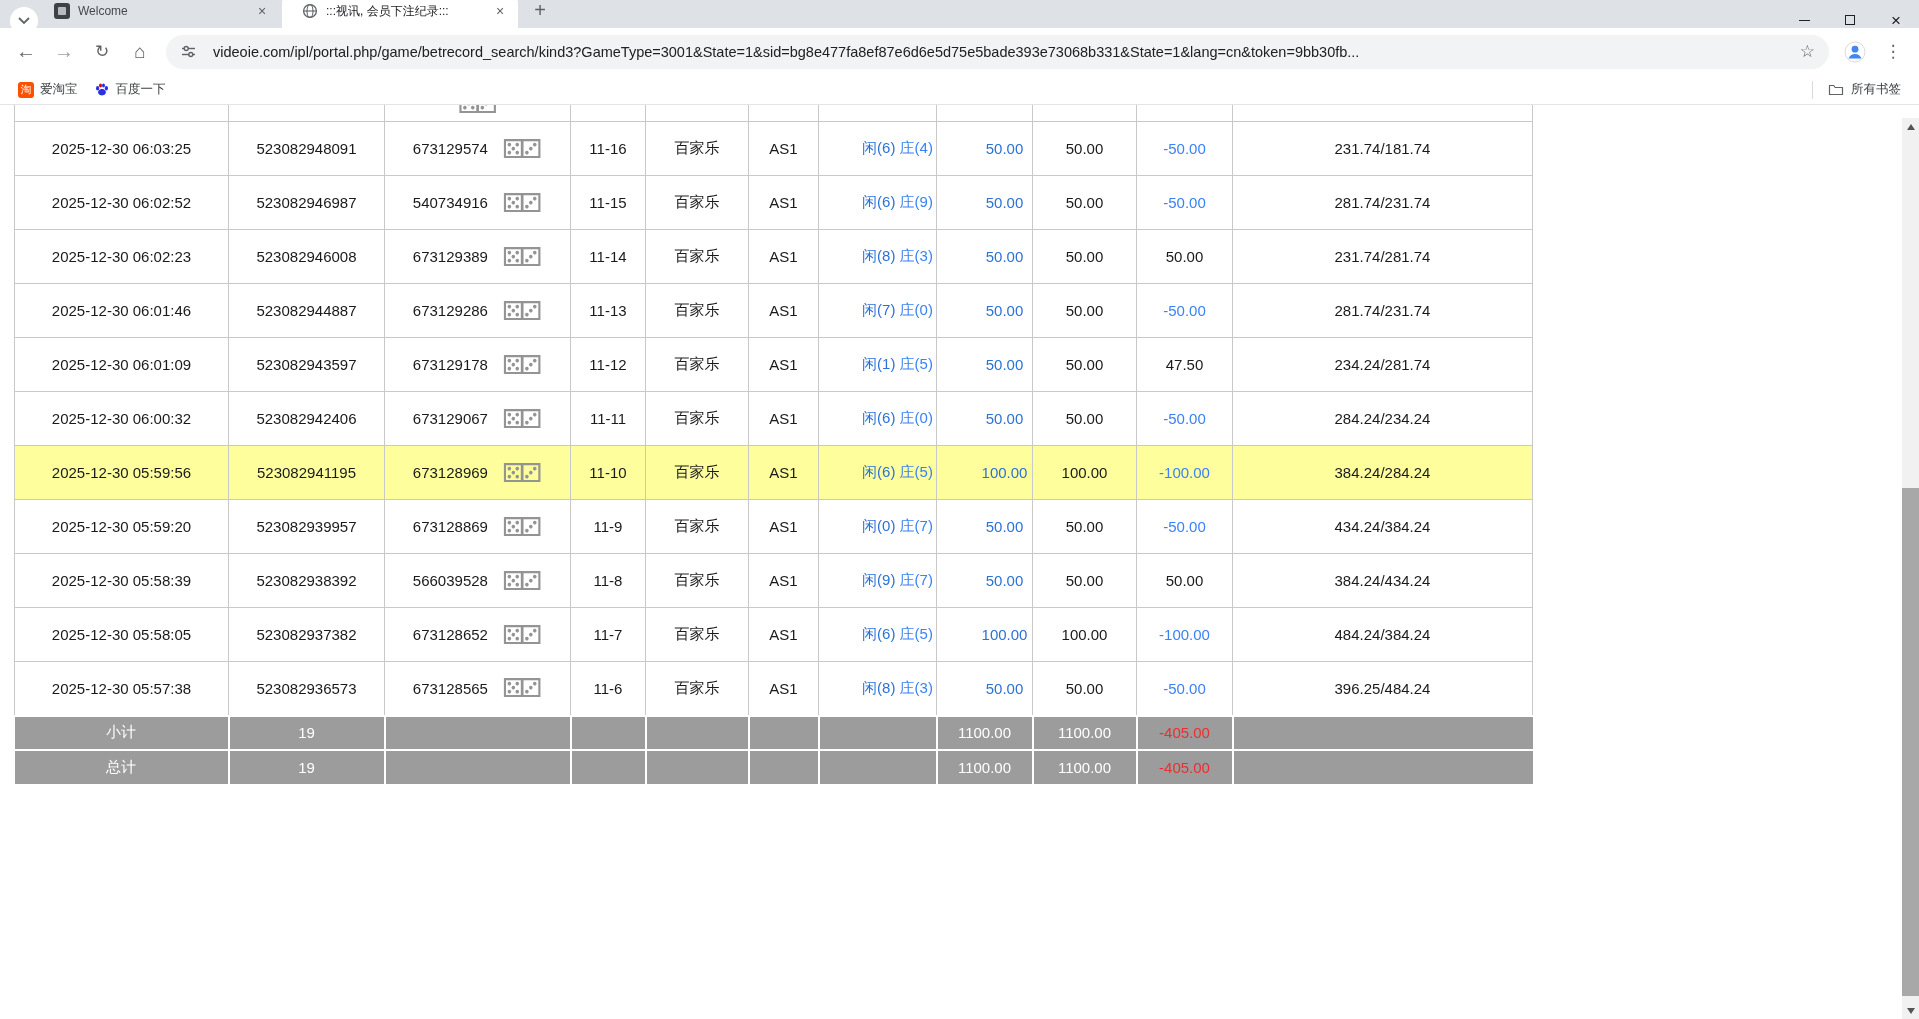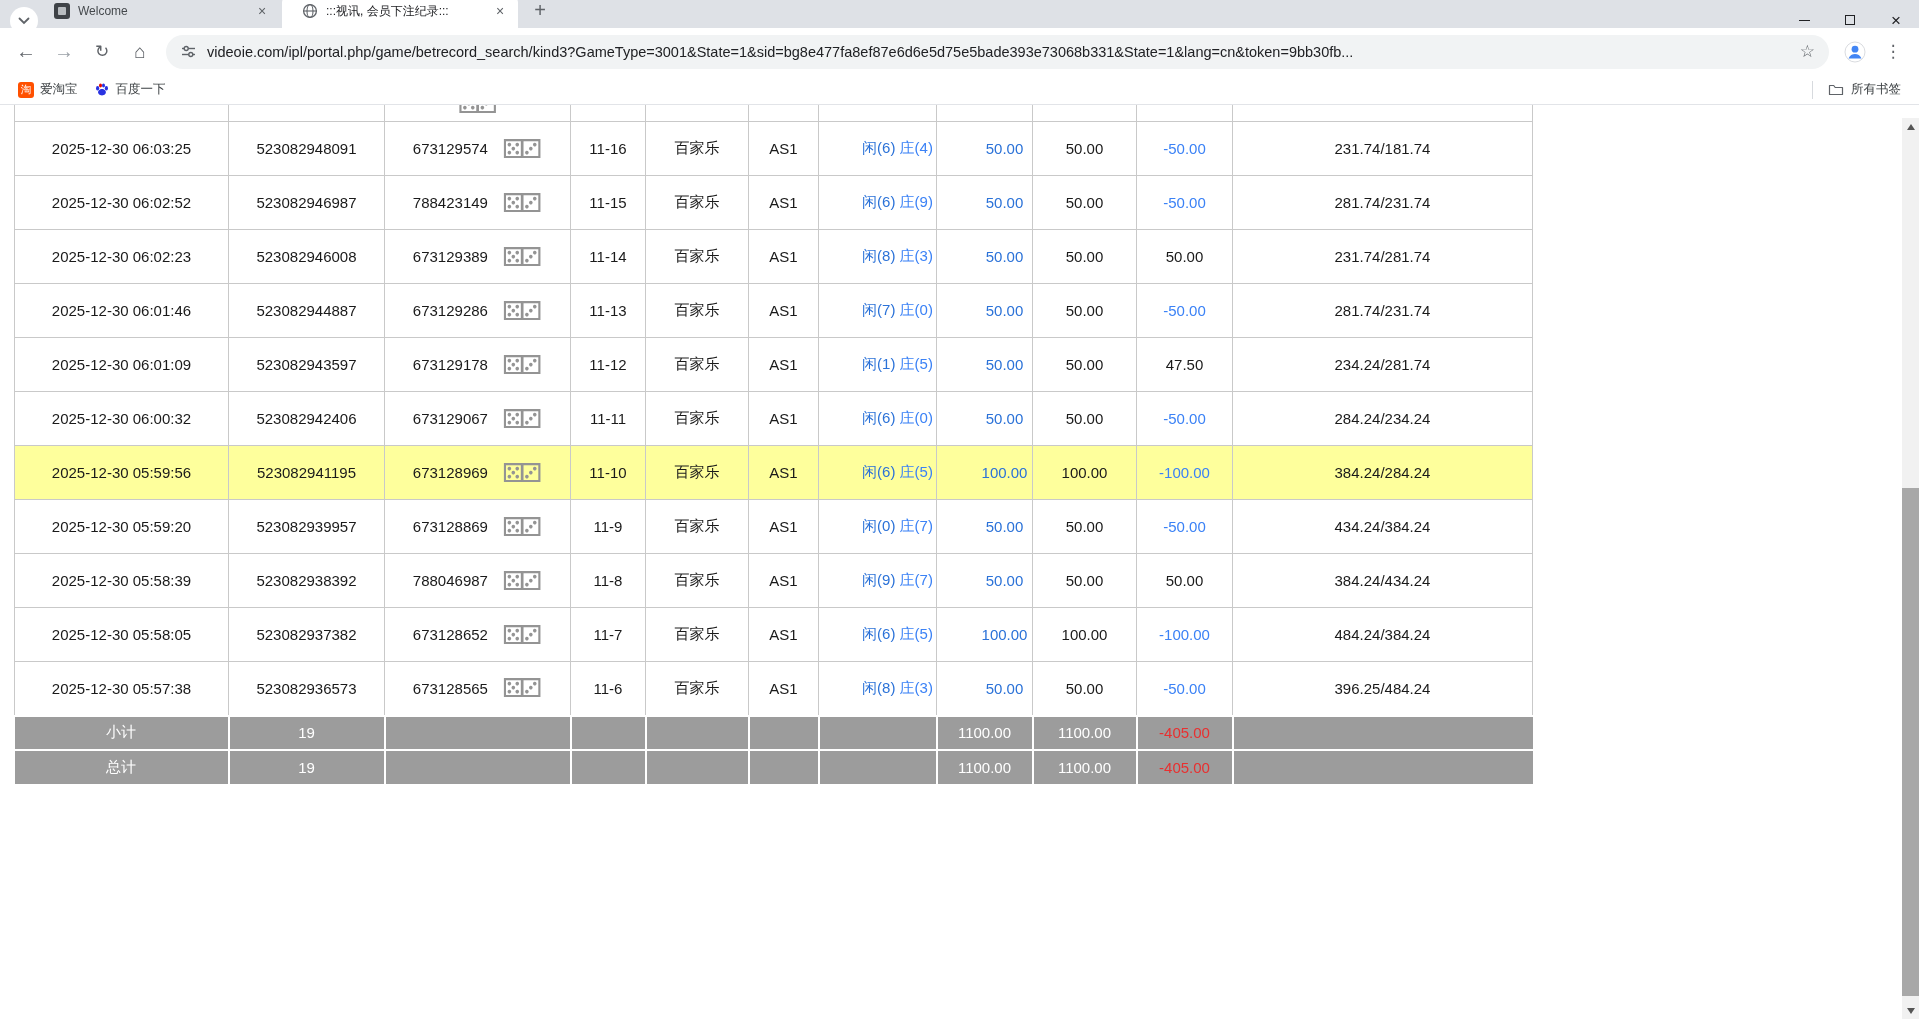--- a/index.html
+++ b/index.html
@@ -53,21 +53,21 @@
   .navbar { height: 47px; background: #fff; display: flex; align-items: center; padding: 0 8px; gap: 2px; }
   .nav-icon {
     width: 36px; height: 36px; border-radius: 50%; display: flex; align-items: center;
     justify-content: center; font-size: 20px; color: #5f6368; cursor: pointer; flex: 0 0 36px;
   }
   .nav-icon.fwd { color: #9aa0a6; }
   .nav-icon.reload { font-size: 17px; }
   .nav-icon.home { font-size: 19px; }
   .addressbar {
     flex: 1; height: 34px; margin: 0 6px; background: #f1f3f4; border-radius: 17px;
-    display: flex; align-items: center; padding: 0 14px; gap: 10px; cursor: text;
+    display: flex; align-items: center; padding: 0 14px; gap: 16px; cursor: text;
   }
   .siteinfo { display: flex; flex: 0 0 17px; }
   .url {
     flex: 1; font-size: 14.5px; color: #202124; white-space: nowrap; overflow: hidden;
   }
   .star { font-size: 17px; color: #5f6368; cursor: pointer; }
   .nav-icon.menu { font-size: 17px; }
 
   .bookmarksbar {
     height: 30px; background: #fff; border-bottom: 1px solid #e2e4e8;
@@ -272,21 +272,21 @@
           <td><span class="blue">50.00</span></td>
           <td><span>50.00</span></td>
           <td><span class="red">-50.00</span></td>
           <td><span>231.74/181.74</span></td>
         </tr>
         <tr>
           <td><span>2025-12-30 06:02:52</span></td>
           <td><span>523082946987</span></td>
           <td>
             <div class="gid">
-              <span>788423149</span>
+              <span>540734916</span>
               <span class="dice">⚄⚂</span>
             </div>
           </td>
           <td><span>11-15</span></td>
           <td><span>百家乐</span></td>
           <td><span>AS1</span></td>
           <td><span class="blue">闲(6)</span> <span class="red">庄(9)</span></td>
           <td><span class="blue">50.00</span></td>
           <td><span>50.00</span></td>
           <td><span class="red">-50.00</span></td>
@@ -398,21 +398,21 @@
           <td><span class="blue">50.00</span></td>
           <td><span>50.00</span></td>
           <td><span class="red">-50.00</span></td>
           <td><span>434.24/384.24</span></td>
         </tr>
         <tr>
           <td><span>2025-12-30 05:58:39</span></td>
           <td><span>523082938392</span></td>
           <td>
             <div class="gid">
-              <span>788046987</span>
+              <span>566039528</span>
               <span class="dice">⚄⚂</span>
             </div>
           </td>
           <td><span>11-8</span></td>
           <td><span>百家乐</span></td>
           <td><span>AS1</span></td>
           <td><span class="blue">闲(9)</span> <span class="red">庄(7)</span></td>
           <td><span class="blue">50.00</span></td>
           <td><span>50.00</span></td>
           <td><span>50.00</span></td>

